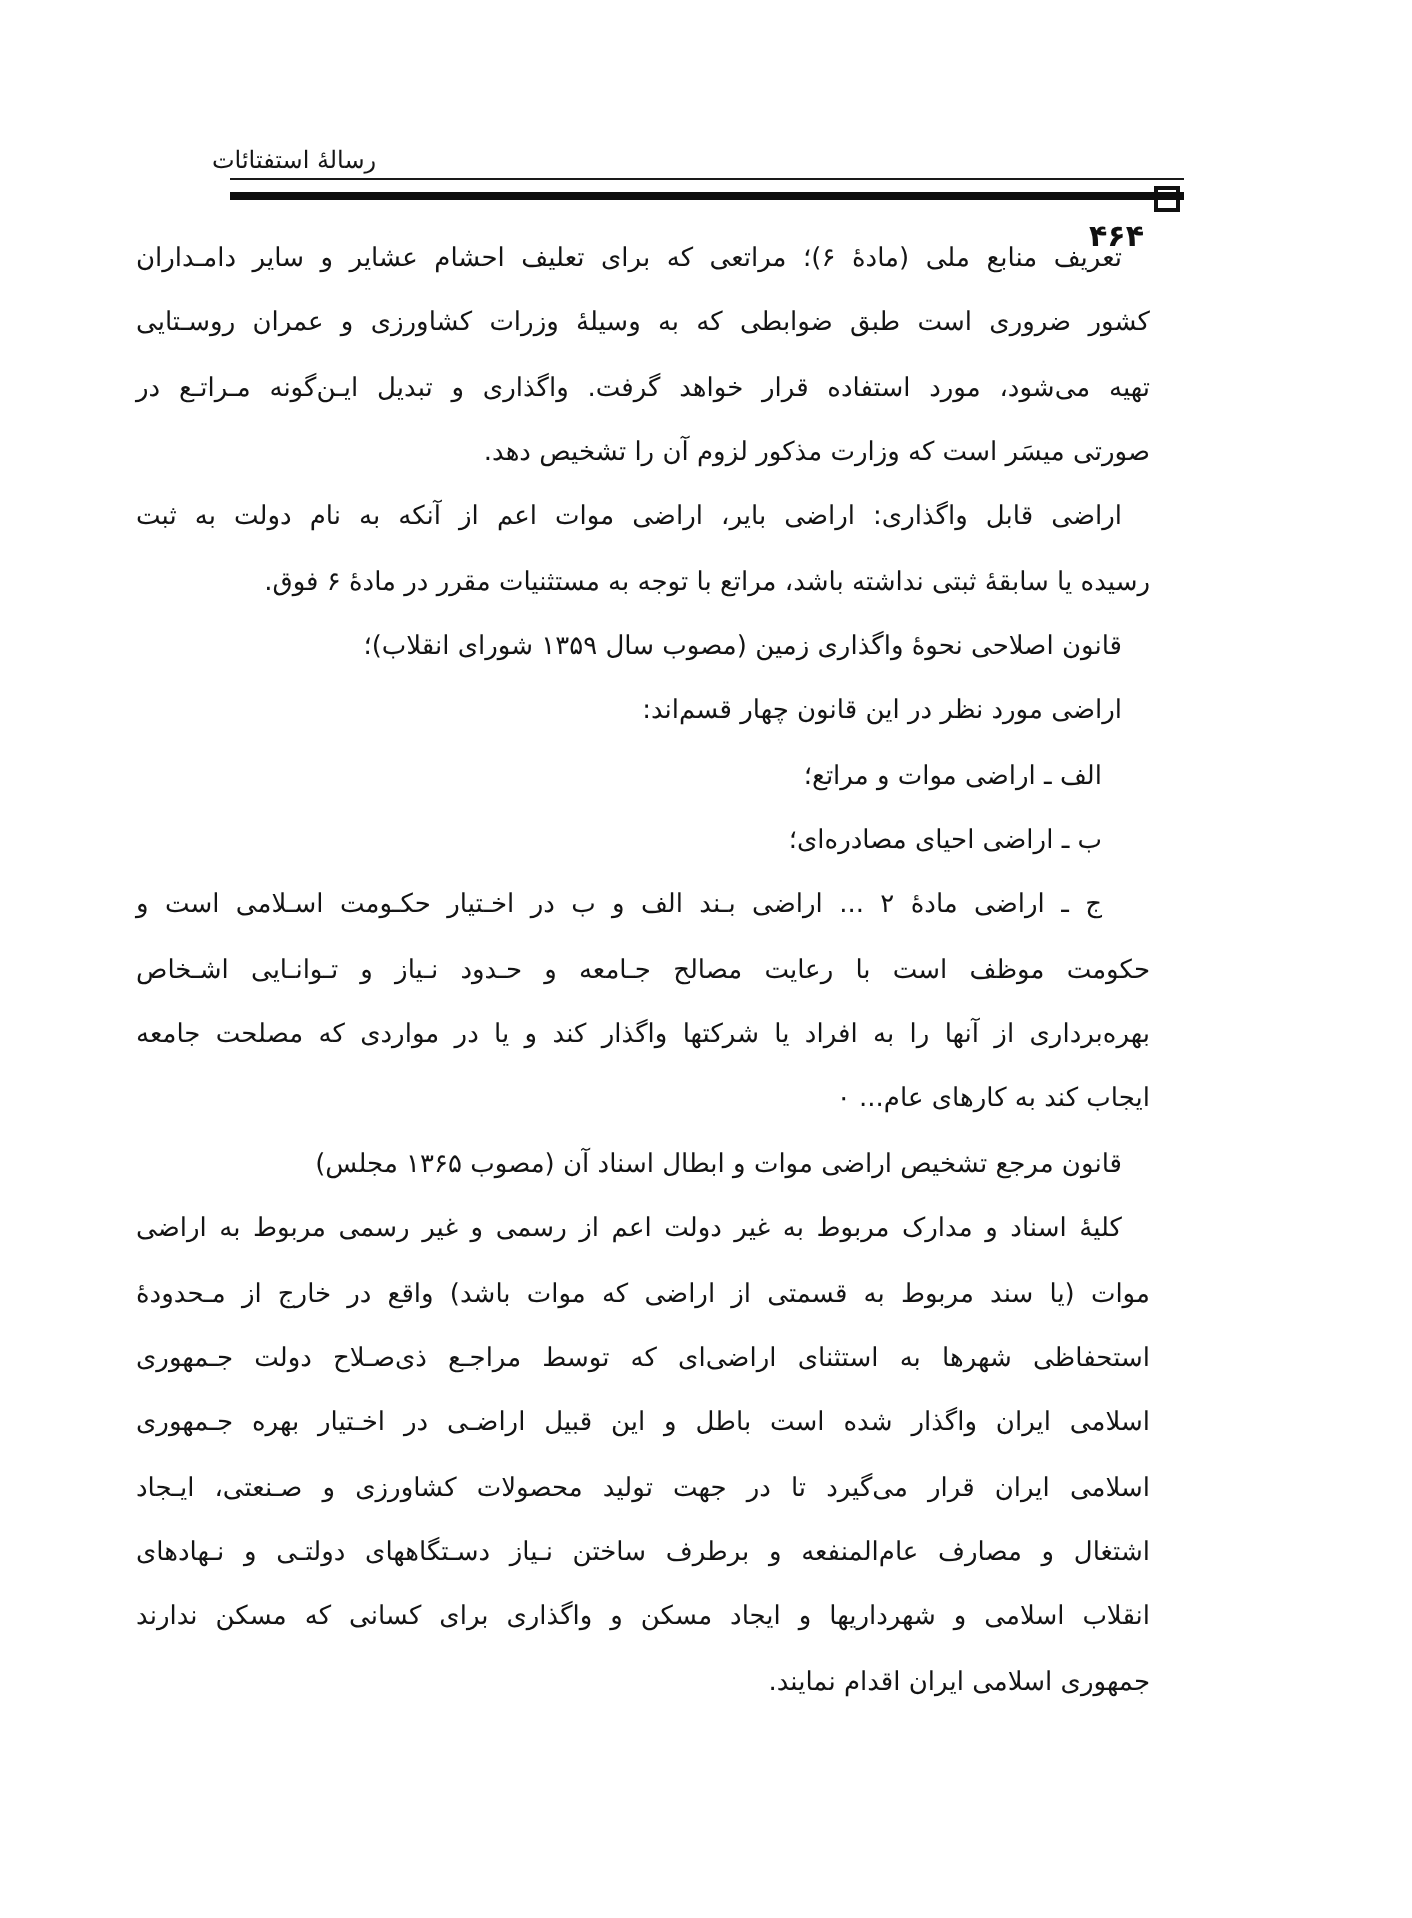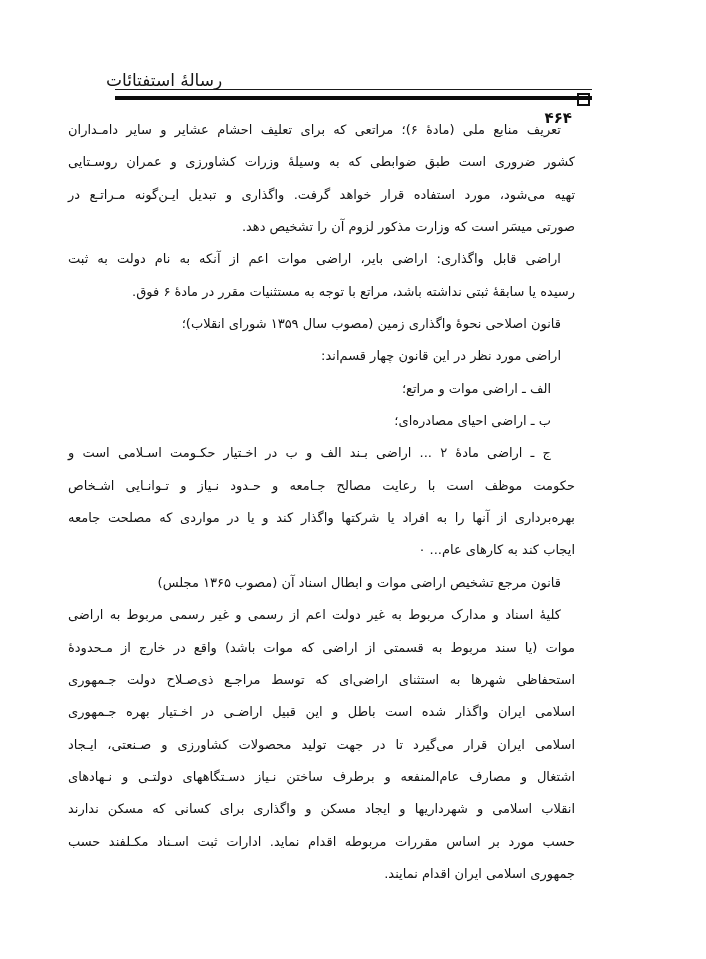--- a/index.html
+++ b/index.html
@@ -12,21 +12,21 @@
     font-family: "DejaVu Sans", sans-serif;
     color: #111111;
     overflow: hidden;
   }
 
   
   .header-title {
     position: absolute;
     top: 72px;
     left: 106px;
-    font-size: 17px;
+    font-size: 12px;
     line-height: 17px;
     color: #161616;
     white-space: nowrap;
   }
   .page-number-block {
     position: absolute;
     top: 71px;
     right: 116px;
     direction: ltr;
     display: flex;
@@ -117,17 +117,16 @@
     <div class="ln">بهره‌برداری از آنها را به افراد یا شرکتها واگذار کند و یا در مواردی که مصلحت جامعه</div>
     <div class="ln end">ایجاب کند به کارهای عام... ٠</div>
     <div class="ln ind1 end">قانون مرجع تشخیص اراضی موات و ابطال اسناد آن (مصوب ۱۳۶۵ مجلس)</div>
     <div class="ln ind1">کلیهٔ اسناد و مدارک مربوط به غیر دولت اعم از رسمی و غیر رسمی مربوط به اراضی</div>
     <div class="ln">موات (یا سند مربوط به قسمتی از اراضی که موات باشد) واقع در خارج از مـحدودهٔ</div>
     <div class="ln">استحفاظی شهرها به استثنای اراضی‌ای که توسط مراجـع ذی‌صـلاح دولت جـمهوری</div>
     <div class="ln">اسلامی ایران واگذار شده است باطل و این قبیل اراضـی در اخـتیار بهره جـمهوری</div>
     <div class="ln">اسلامی ایران قرار می‌گیرد تا در جهت تولید محصولات کشاورزی و صـنعتی، ایـجاد</div>
     <div class="ln">اشتغال و مصارف عام‌المنفعه و برطرف ساختن نـیاز دسـتگاههای دولتـی و نـهادهای</div>
     <div class="ln">انقلاب اسلامی و شهرداریها و ایجاد مسکن و واگذاری برای کسانی که مسکن ندارند</div>
-    <div class="ln">حسب مورد بر اساس مقررات مربوطه اقدام نماید. ادارات ثبت اسـناد مکـلفند حسب</div>
     <div class="ln end">جمهوری اسلامی ایران اقدام نمایند.</div>
   </div>
 
 </div>
 
 </body></html>

